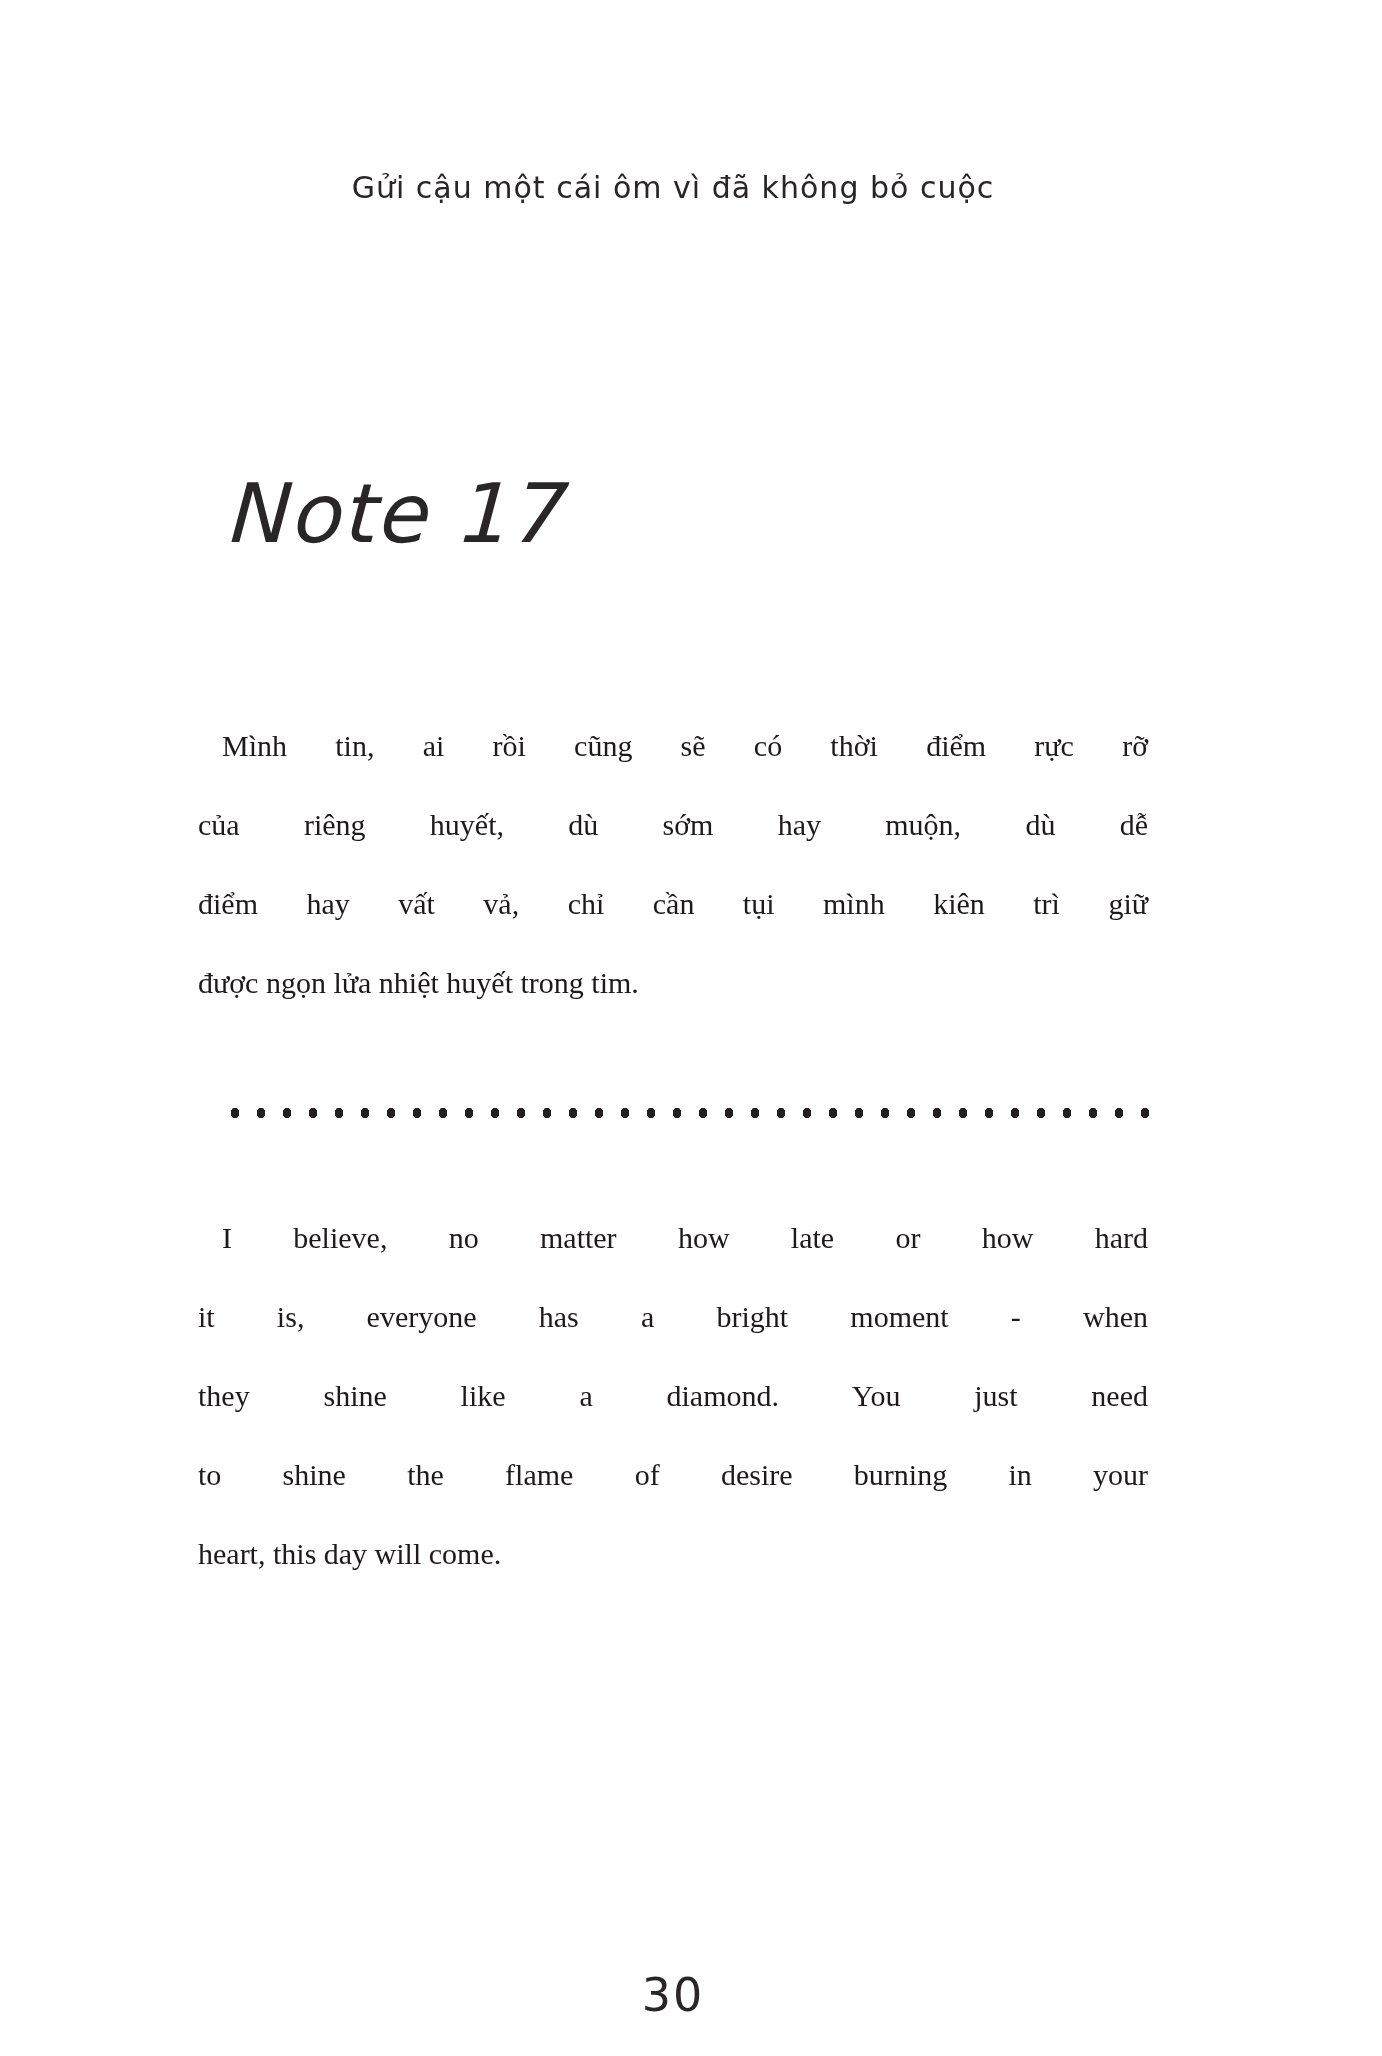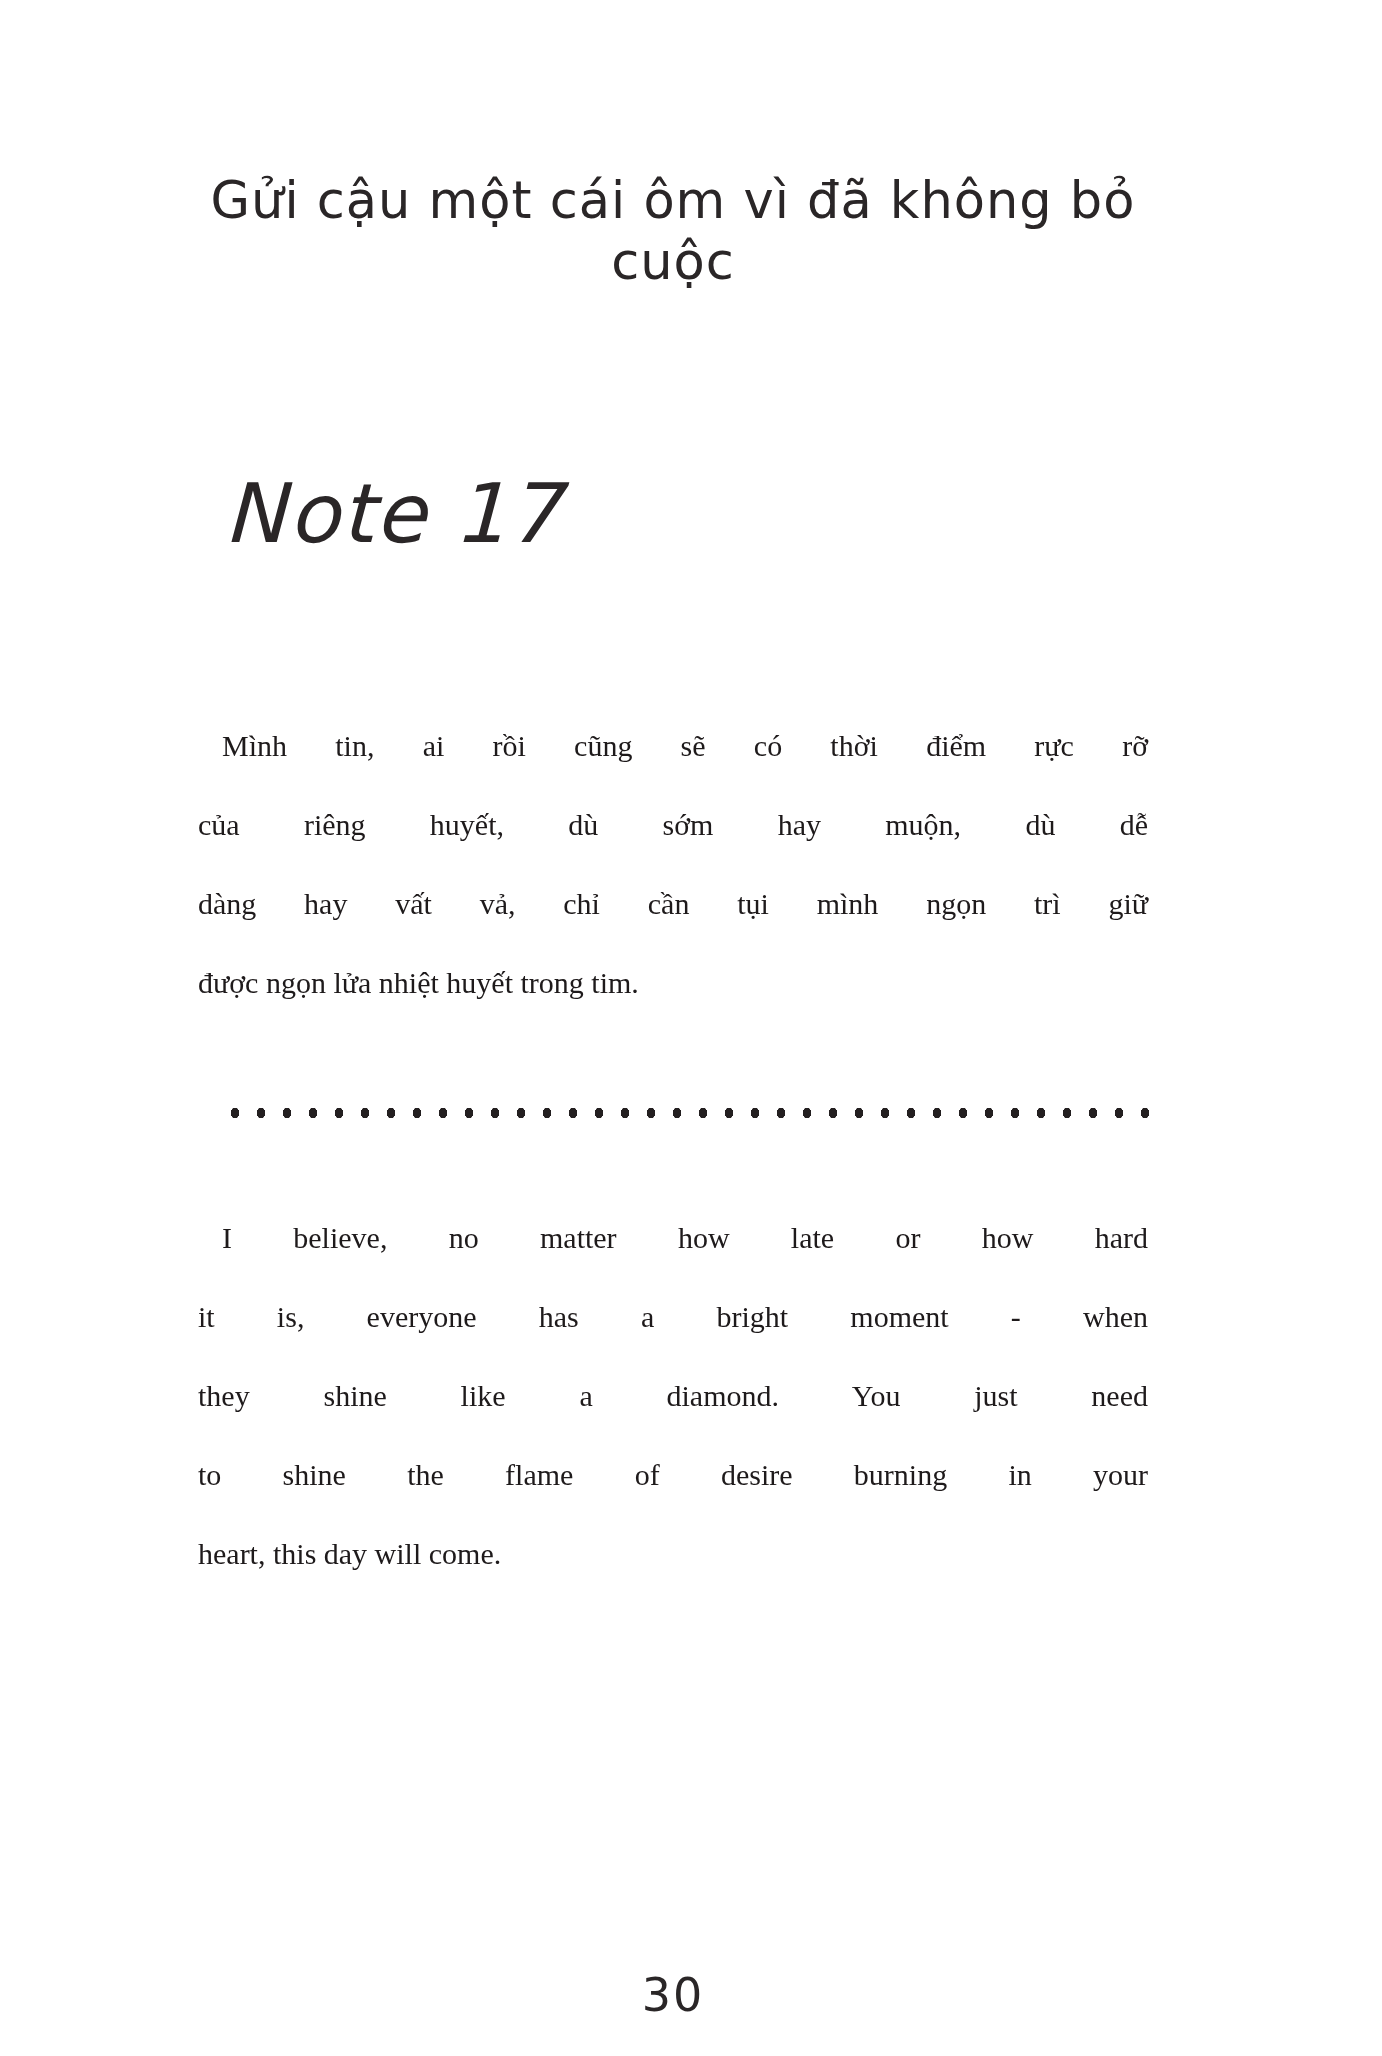--- a/index.html
+++ b/index.html
@@ -19,21 +19,21 @@
   .hand {
     font-family: "DejaVu Sans", sans-serif;
     color: #2a2627;
   }
   .running-header {
     position: absolute;
     left: 198px;
     top: 170px;
     width: 950px;
     text-align: center;
-    font-size: 51px;
+    font-size: 30px;
     letter-spacing: 1px;
     line-height: 1.2;
   }
   .note-title {
     position: absolute;
     left: 228px;
     top: 466px;
     font-size: 82px;
     font-style: italic;
     letter-spacing: 2px;
@@ -89,21 +89,21 @@
 
 <div class="page">
 
   <div class="hand running-header">Gửi cậu một cái ôm vì đã không bỏ cuộc</div>
 
   <div class="hand note-title">Note 17</div>
 
   <div class="para vn-para">
     <div class="line first">Mình tin, ai rồi cũng sẽ có thời điểm rực rỡ</div>
     <div class="line">của riêng huyết, dù sớm hay muộn, dù dễ</div>
-    <div class="line">dàng hay vất vả, chỉ cần tụi mình ngọn trì giữ</div>
+    <div class="line">điểm hay vất vả, chỉ cần tụi mình kiên trì giữ</div>
     <div class="line last">được ngọn lửa nhiệt huyết trong tim.</div>
   </div>
 
   <div class="dots-separator"></div>
 
   <div class="para en-para">
     <div class="line first">I believe, no matter how late or how hard</div>
     <div class="line">it is, everyone has a bright moment - when</div>
     <div class="line">they shine like a diamond. You just need</div>
     <div class="line">to shine the flame of desire burning in your</div>

